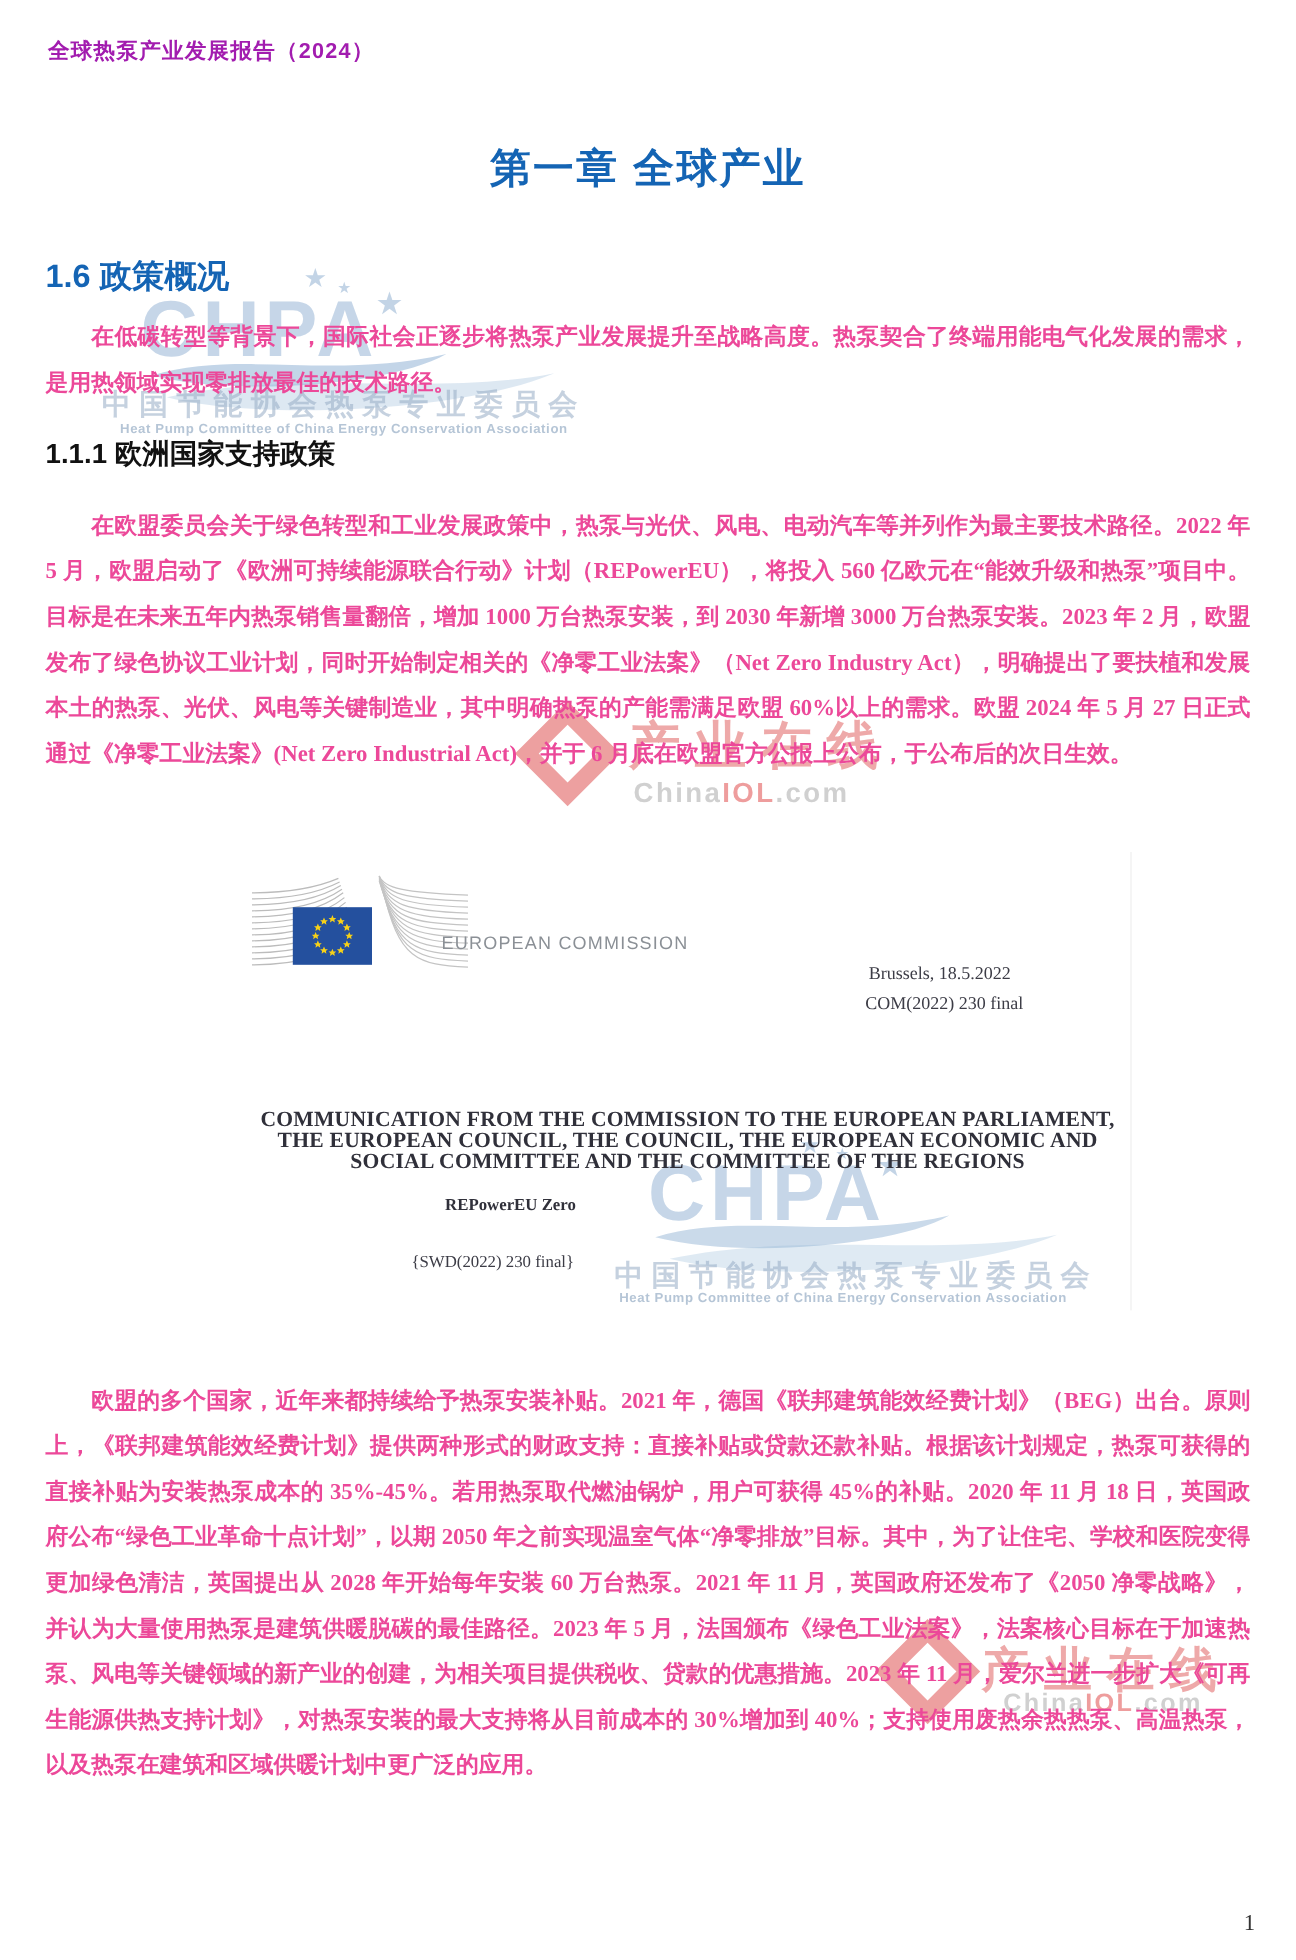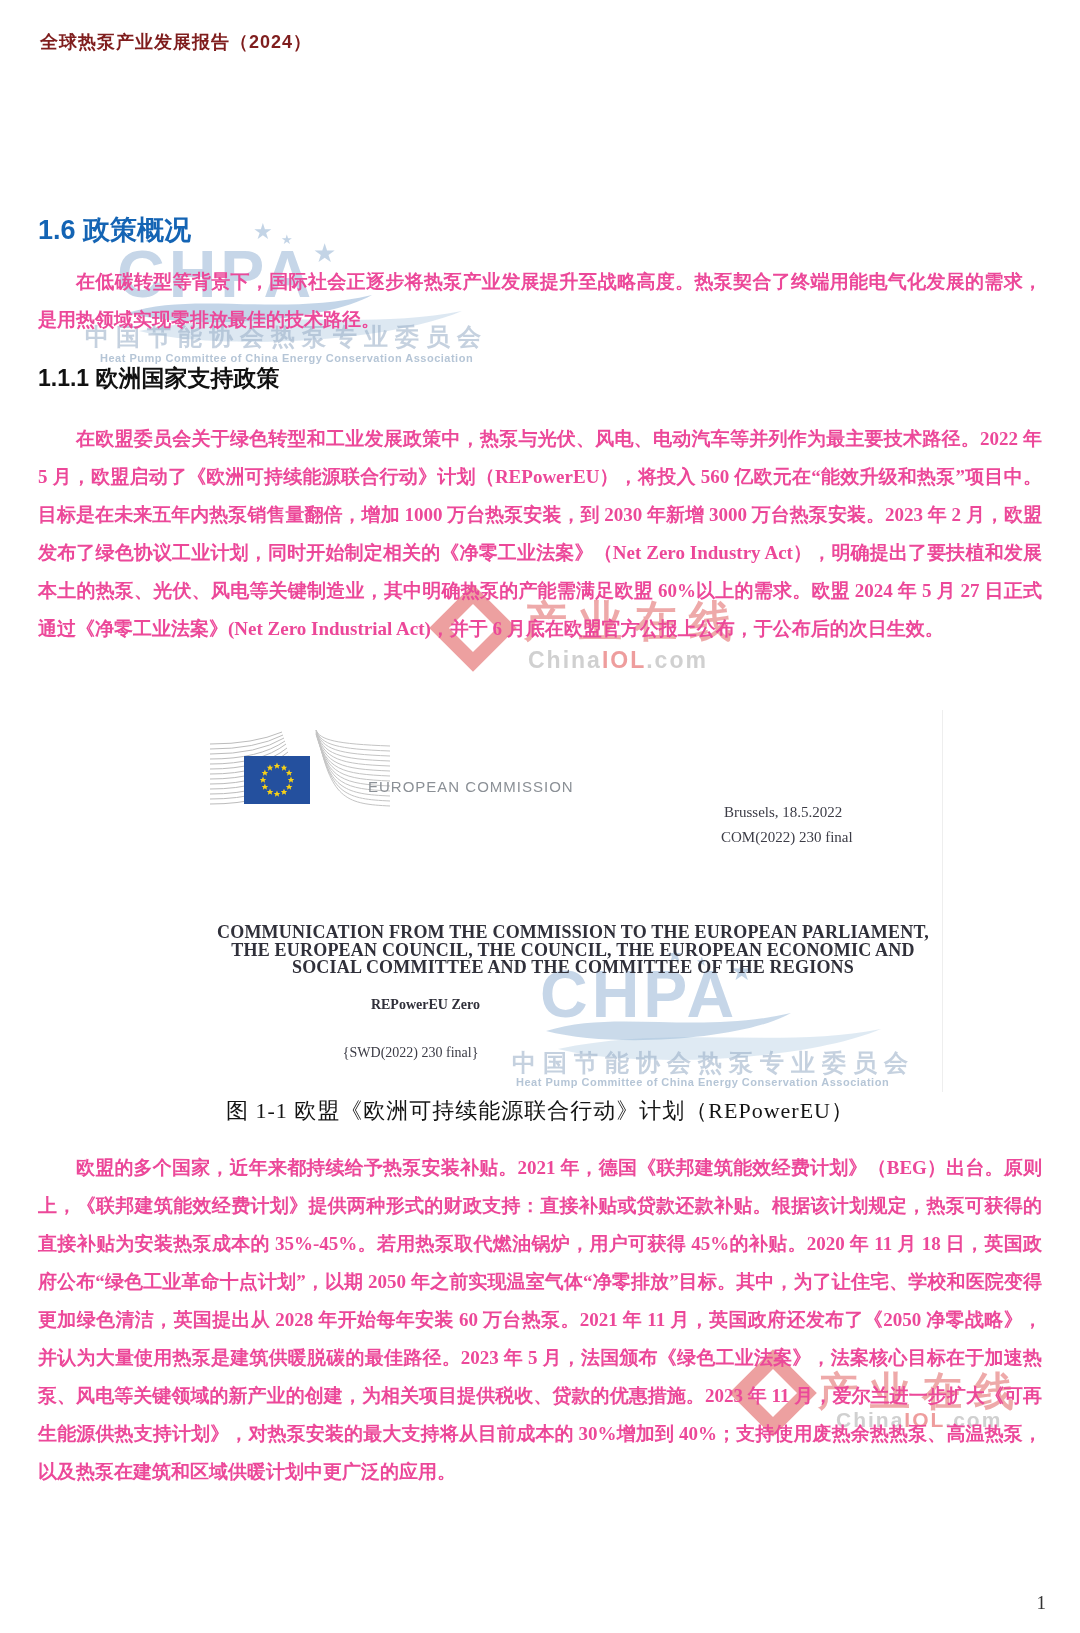--- a/index.html
+++ b/index.html
@@ -4,21 +4,21 @@
 <style>
   html,body{margin:0;padding:0;background:#ffffff;}
   .page{
     position:relative;width:1080px;height:1633px;background:#ffffff;
     font-family:"Liberation Serif",serif;color:#1f1f1f;overflow:hidden;
   }
   
   .doc-header{
     position:absolute;left:40px;top:30px;z-index:3;
     font-family:"Liberation Sans",sans-serif;font-weight:600;
-    font-size:18px;color:#7f1d1d;letter-spacing:1px;
+    font-size:18px;color:#a21caf;letter-spacing:1px;
   }
   .chapter-title{
     position:absolute;left:0;top:118px;width:100%;text-align:center;z-index:3;
     font-family:"Liberation Sans",sans-serif;font-weight:800;
     font-size:34px;color:#1464b4;letter-spacing:2px;
   }
   .sec-h1{
     position:absolute;left:38px;top:212px;z-index:3;
     font-family:"Liberation Sans",sans-serif;font-weight:800;
     font-size:27px;color:#1464b4;
@@ -138,20 +138,21 @@
     <span class="star s2"></span>
     <span class="star s3"></span>
     <svg class="wave" width="340" height="62" viewBox="0 0 340 62">
       <path d="M0,26 C70,4 150,30 245,8 C200,34 70,44 0,26 Z" fill="rgba(122,162,203,0.45)"></path>
       <path d="M12,44 C125,20 235,44 335,24 C260,56 90,64 12,44 Z" fill="rgba(150,185,215,0.32)"></path>
     </svg>
     <div class="cn">中国节能协会热泵专业委员会</div>
     <div class="en">Heat Pump Committee of China Energy Conservation Association</div>
   </div>
 
+  <div class="chapter-title">第一章 全球产业</div>
 
   <div class="sec-h1">1.6 政策概况</div>
 
   <div class="para p1">在低碳转型等背景下，国际社会正逐步将热泵产业发展提升至战略高度。热泵契合了终端用能电气化发展的需求，是用热领域实现零排放最佳的技术路径。</div>
 
   <div class="sec-h2">1.1.1 欧洲国家支持政策</div>
 
   <div class="para p2">在欧盟委员会关于绿色转型和工业发展政策中，热泵与光伏、风电、电动汽车等并列作为最主要技术路径。2022 年 5 月，欧盟启动了《欧洲可持续能源联合行动》计划（REPowerEU），将投入 560 亿欧元在“能效升级和热泵”项目中。目标是在未来五年内热泵销售量翻倍，增加 1000 万台热泵安装，到 2030 年新增 3000 万台热泵安装。2023 年 2 月，欧盟发布了绿色协议工业计划，同时开始制定相关的《净零工业法案》（Net Zero Industry Act），明确提出了要扶植和发展本土的热泵、光伏、风电等关键制造业，其中明确热泵的产能需满足欧盟 60%以上的需求。欧盟 2024 年 5 月 27 日正式通过《净零工业法案》(Net Zero Industrial Act)，并于 6 月底在欧盟官方公报上公布，于公布后的次日生效。</div>
 
   <div class="wm-iol wm-iol1">
@@ -225,21 +226,20 @@
     <span class="star s2"></span>
     <span class="star s3"></span>
     <svg class="wave" width="340" height="62" viewBox="0 0 340 62">
       <path d="M0,26 C70,4 150,30 245,8 C200,34 70,44 0,26 Z" fill="rgba(122,162,203,0.40)"></path>
       <path d="M12,44 C125,20 235,44 335,24 C260,56 90,64 12,44 Z" fill="rgba(150,185,215,0.30)"></path>
     </svg>
     <div class="cn">中国节能协会热泵专业委员会</div>
     <div class="en">Heat Pump Committee of China Energy Conservation Association</div>
   </div>
 
-  <div class="fig-caption">图 1-1 欧盟《欧洲可持续能源联合行动》计划（REPowerEU）</div>
 
   <div class="para p3">欧盟的多个国家，近年来都持续给予热泵安装补贴。2021 年，德国《联邦建筑能效经费计划》（BEG）出台。原则上，《联邦建筑能效经费计划》提供两种形式的财政支持：直接补贴或贷款还款补贴。根据该计划规定，热泵可获得的直接补贴为安装热泵成本的 35%-45%。若用热泵取代燃油锅炉，用户可获得 45%的补贴。2020 年 11 月 18 日，英国政府公布“绿色工业革命十点计划”，以期 2050 年之前实现温室气体“净零排放”目标。其中，为了让住宅、学校和医院变得更加绿色清洁，英国提出从 2028 年开始每年安装 60 万台热泵。2021 年 11 月，英国政府还发布了《2050 净零战略》，并认为大量使用热泵是建筑供暖脱碳的最佳路径。2023 年 5 月，法国颁布《绿色工业法案》，法案核心目标在于加速热泵、风电等关键领域的新产业的创建，为相关项目提供税收、贷款的优惠措施。2023 年 11 月，爱尔兰进一步扩大《可再生能源供热支持计划》，对热泵安装的最大支持将从目前成本的 30%增加到 40%；支持使用废热余热热泵、高温热泵，以及热泵在建筑和区域供暖计划中更广泛的应用。</div>
 
   <div class="wm-iol wm-iol2">
     <div class="diamond"></div>
     <div class="cn">产业在线</div>
     <div class="en"><span>China</span><span class="mid">IOL</span><span>.com</span></div>
   </div>
 
   <div class="page-number">1</div>

